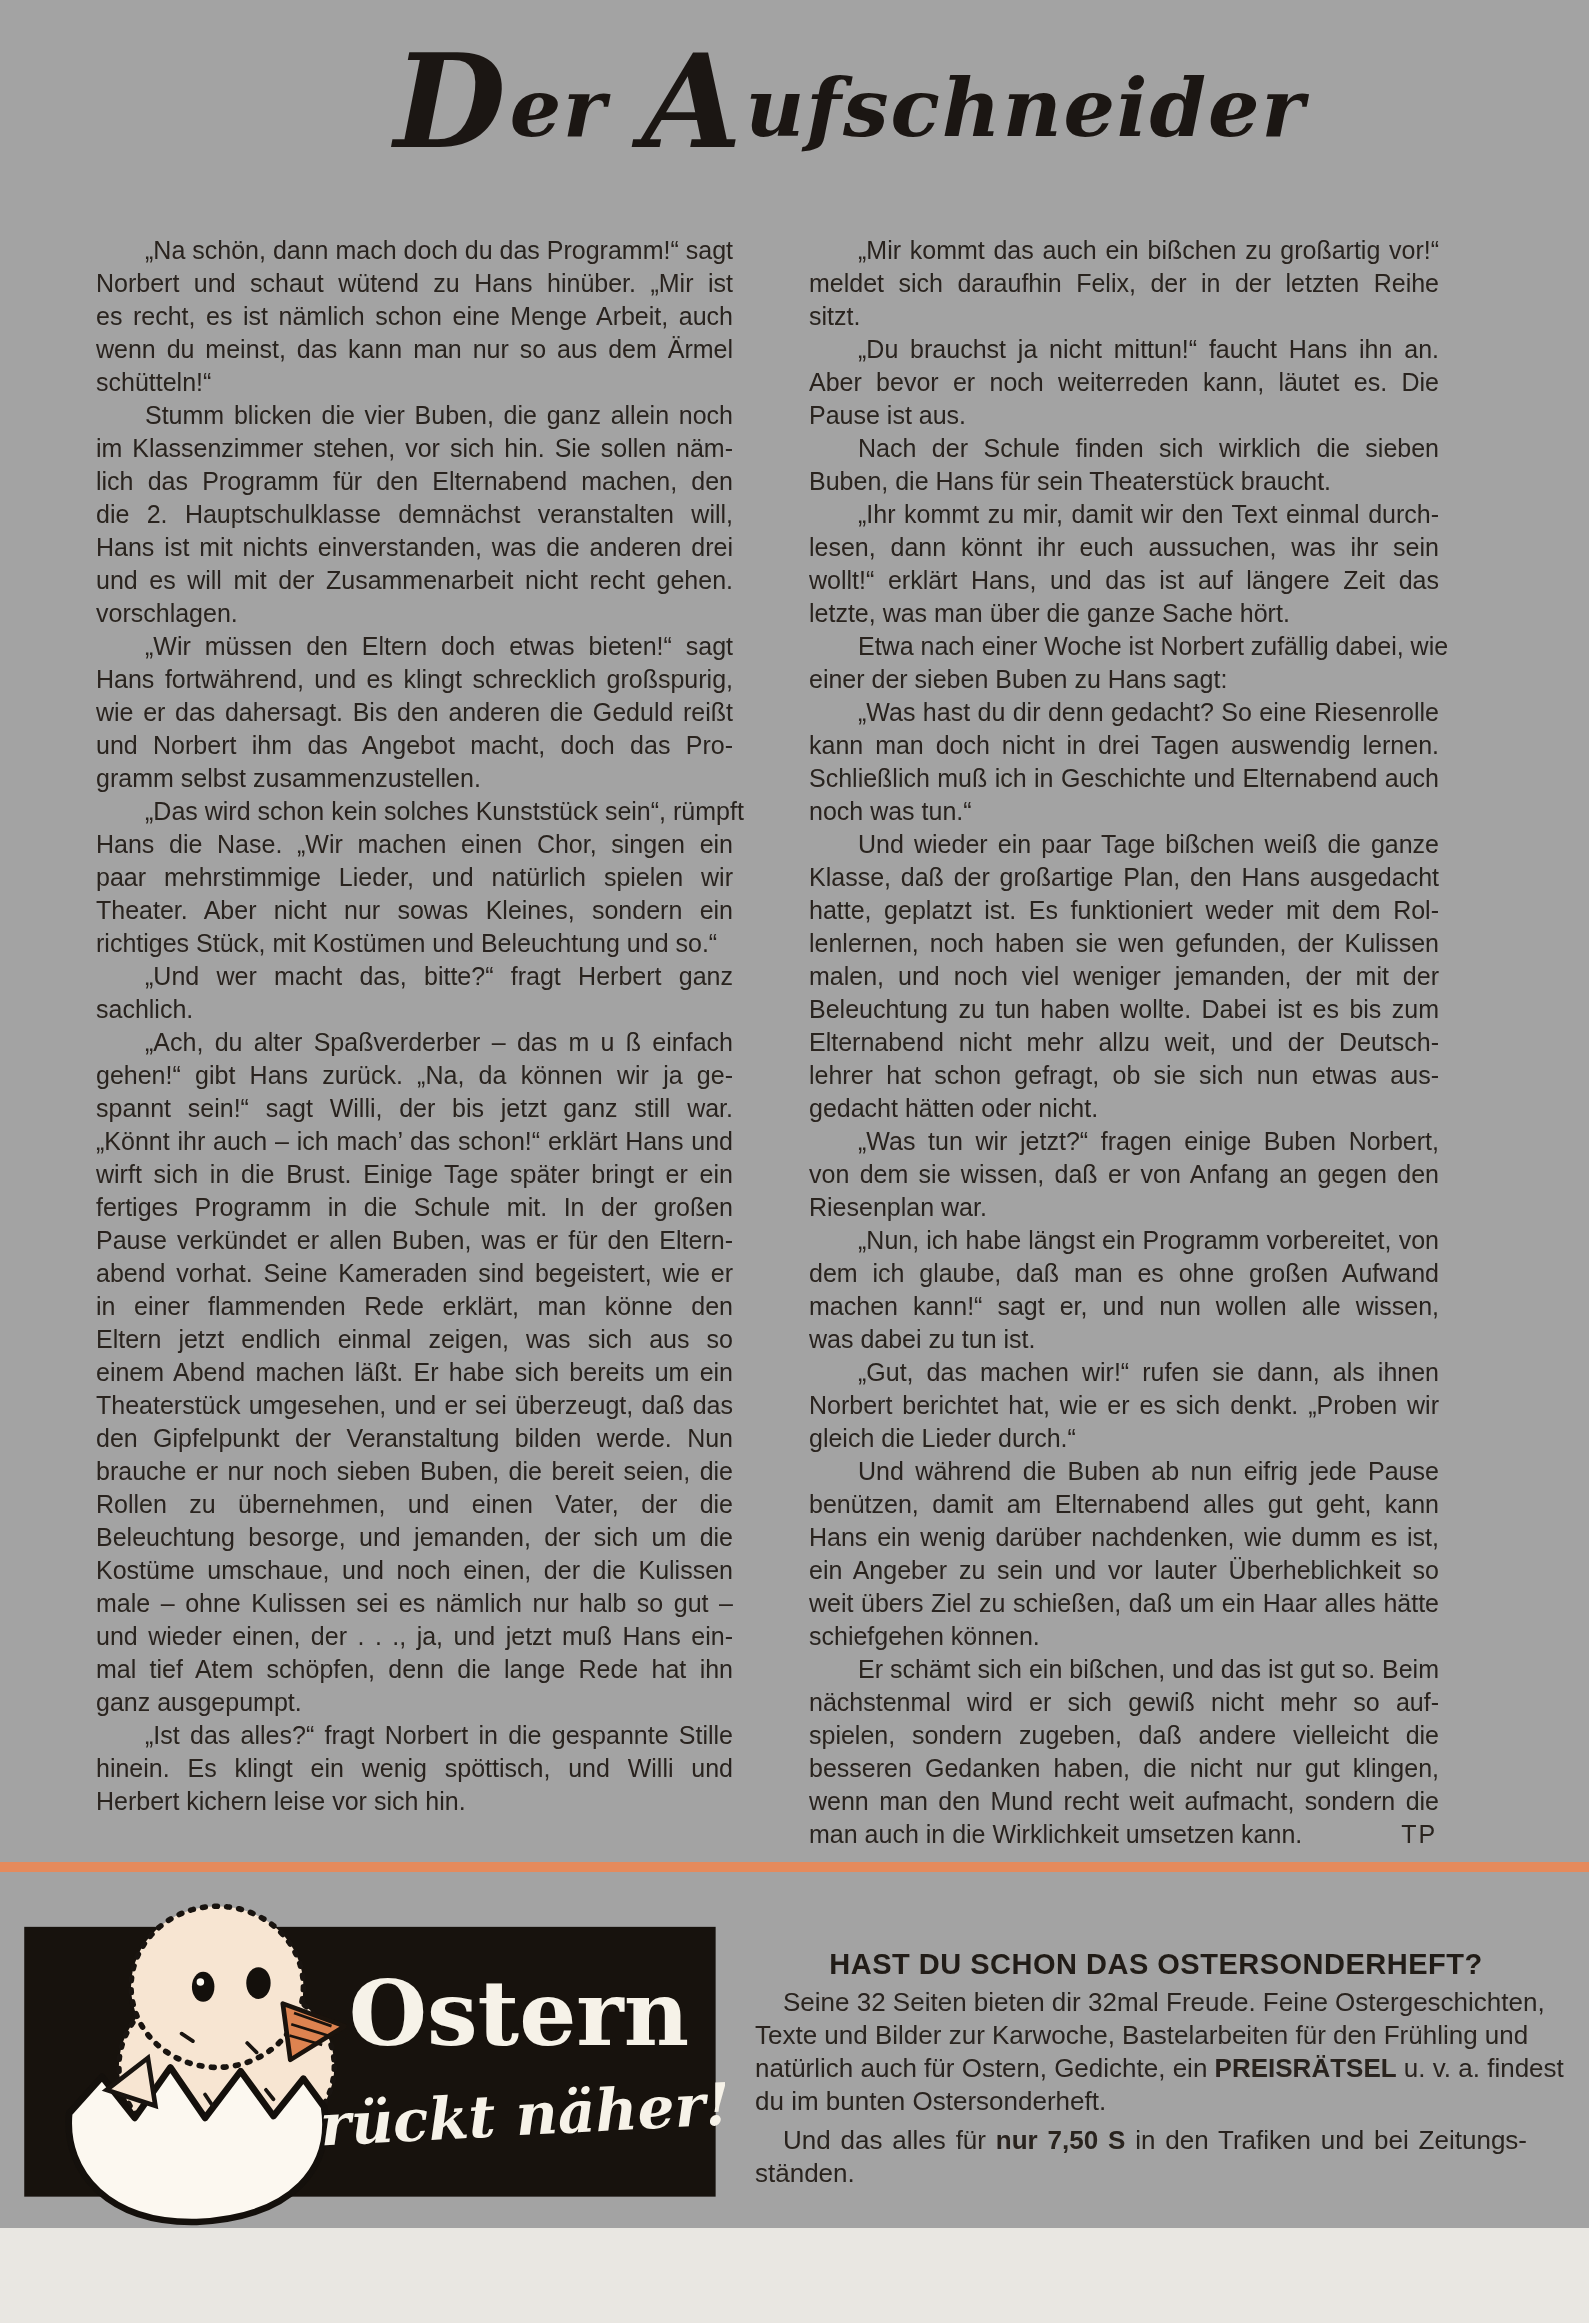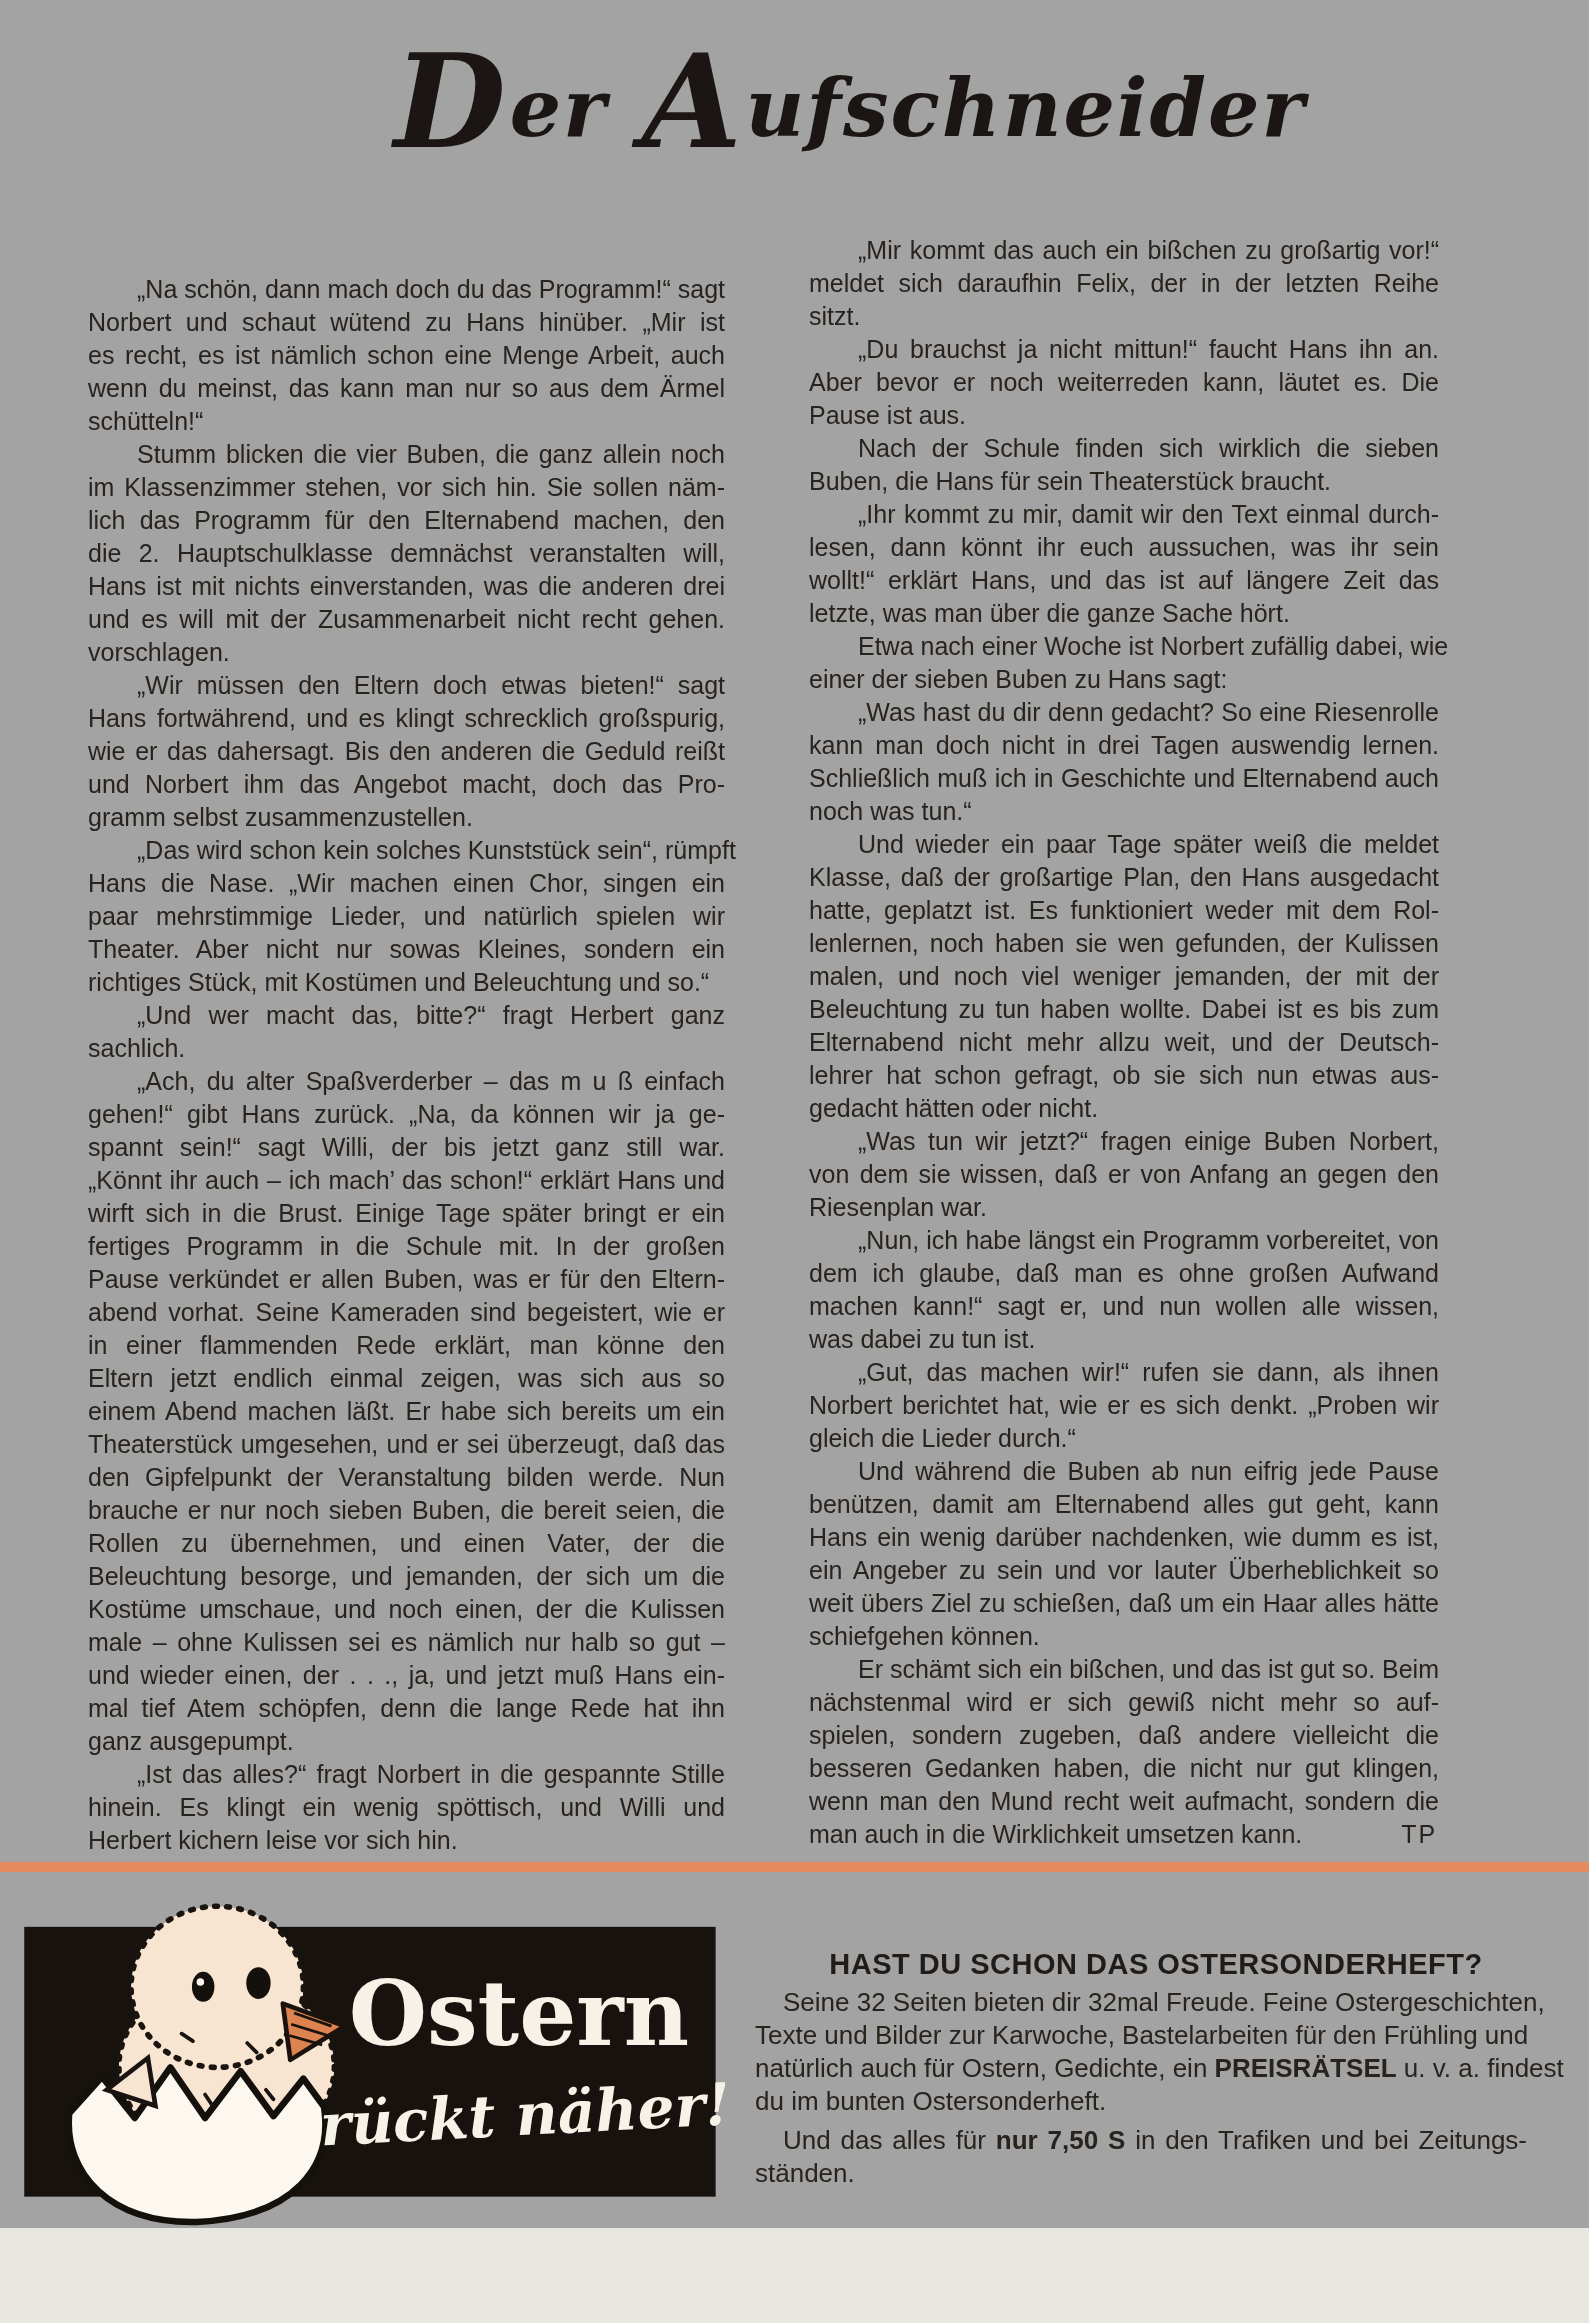--- a/index.html
+++ b/index.html
@@ -8,21 +8,21 @@
 
   
   .title{position:absolute;left:394px;top:28px;width:778px;height:159px;text-align:center;
          font-family:"DejaVu Serif",serif;font-style:italic;font-weight:700;
          font-size:81px;line-height:159px;color:#1b1613;letter-spacing:1.9px;white-space:nowrap;}
   .title .cap{font-size:129px;line-height:0;vertical-align:-11.2px;margin-right:1.9px;}
   .title .tw2{margin-left:34px;}
 
   
   .col{position:absolute;top:234px;font-size:25px;line-height:33px;color:#29231e;}
-  .col-left{left:88px;width:637px;margin-top:39px;}
+  .col-left{left:96px;width:637px;}
   .col-right{left:809px;width:630px;}
   .tline{position:relative;white-space:nowrap;text-align:justify;text-align-last:justify;
          height:33px;overflow:visible;}
   .tline.pend{text-align-last:left;}
   .tline.pstart{padding-left:49px;}
   .tp{position:absolute;right:1.9px;top:0;letter-spacing:1.9px;}
 
   
   .separator{position:absolute;left:0;top:1862px;width:1589px;height:10.3px;background:#e58a5c;}
 
@@ -113,21 +113,21 @@
       <div class="tline pstart">„Ihr kommt zu mir, damit wir den Text einmal durch-</div>
       <div class="tline">lesen, dann könnt ihr euch aussuchen, was ihr sein</div>
       <div class="tline">wollt!“ erklärt Hans, und das ist auf längere Zeit das</div>
       <div class="tline pend">letzte, was man über die ganze Sache hört.</div>
       <div class="tline pstart">Etwa nach einer Woche ist Norbert zufällig dabei, wie</div>
       <div class="tline pend">einer der sieben Buben zu Hans sagt:</div>
       <div class="tline pstart">„Was hast du dir denn gedacht? So eine Riesenrolle</div>
       <div class="tline">kann man doch nicht in drei Tagen auswendig lernen.</div>
       <div class="tline">Schließlich muß ich in Geschichte und Elternabend auch</div>
       <div class="tline pend">noch was tun.“</div>
-      <div class="tline pstart">Und wieder ein paar Tage später weiß die meldet</div>
+      <div class="tline pstart">Und wieder ein paar Tage bißchen weiß die ganze</div>
       <div class="tline">Klasse, daß der großartige Plan, den Hans ausgedacht</div>
       <div class="tline">hatte, geplatzt ist. Es funktioniert weder mit dem Rol-</div>
       <div class="tline">lenlernen, noch haben sie wen gefunden, der Kulissen</div>
       <div class="tline">malen, und noch viel weniger jemanden, der mit der</div>
       <div class="tline">Beleuchtung zu tun haben wollte. Dabei ist es bis zum</div>
       <div class="tline">Elternabend nicht mehr allzu weit, und der Deutsch-</div>
       <div class="tline">lehrer hat schon gefragt, ob sie sich nun etwas aus-</div>
       <div class="tline pend">gedacht hätten oder nicht.</div>
       <div class="tline pstart">„Was tun wir jetzt?“ fragen einige Buben Norbert,</div>
       <div class="tline">von dem sie wissen, daß er von Anfang an gegen den</div>

